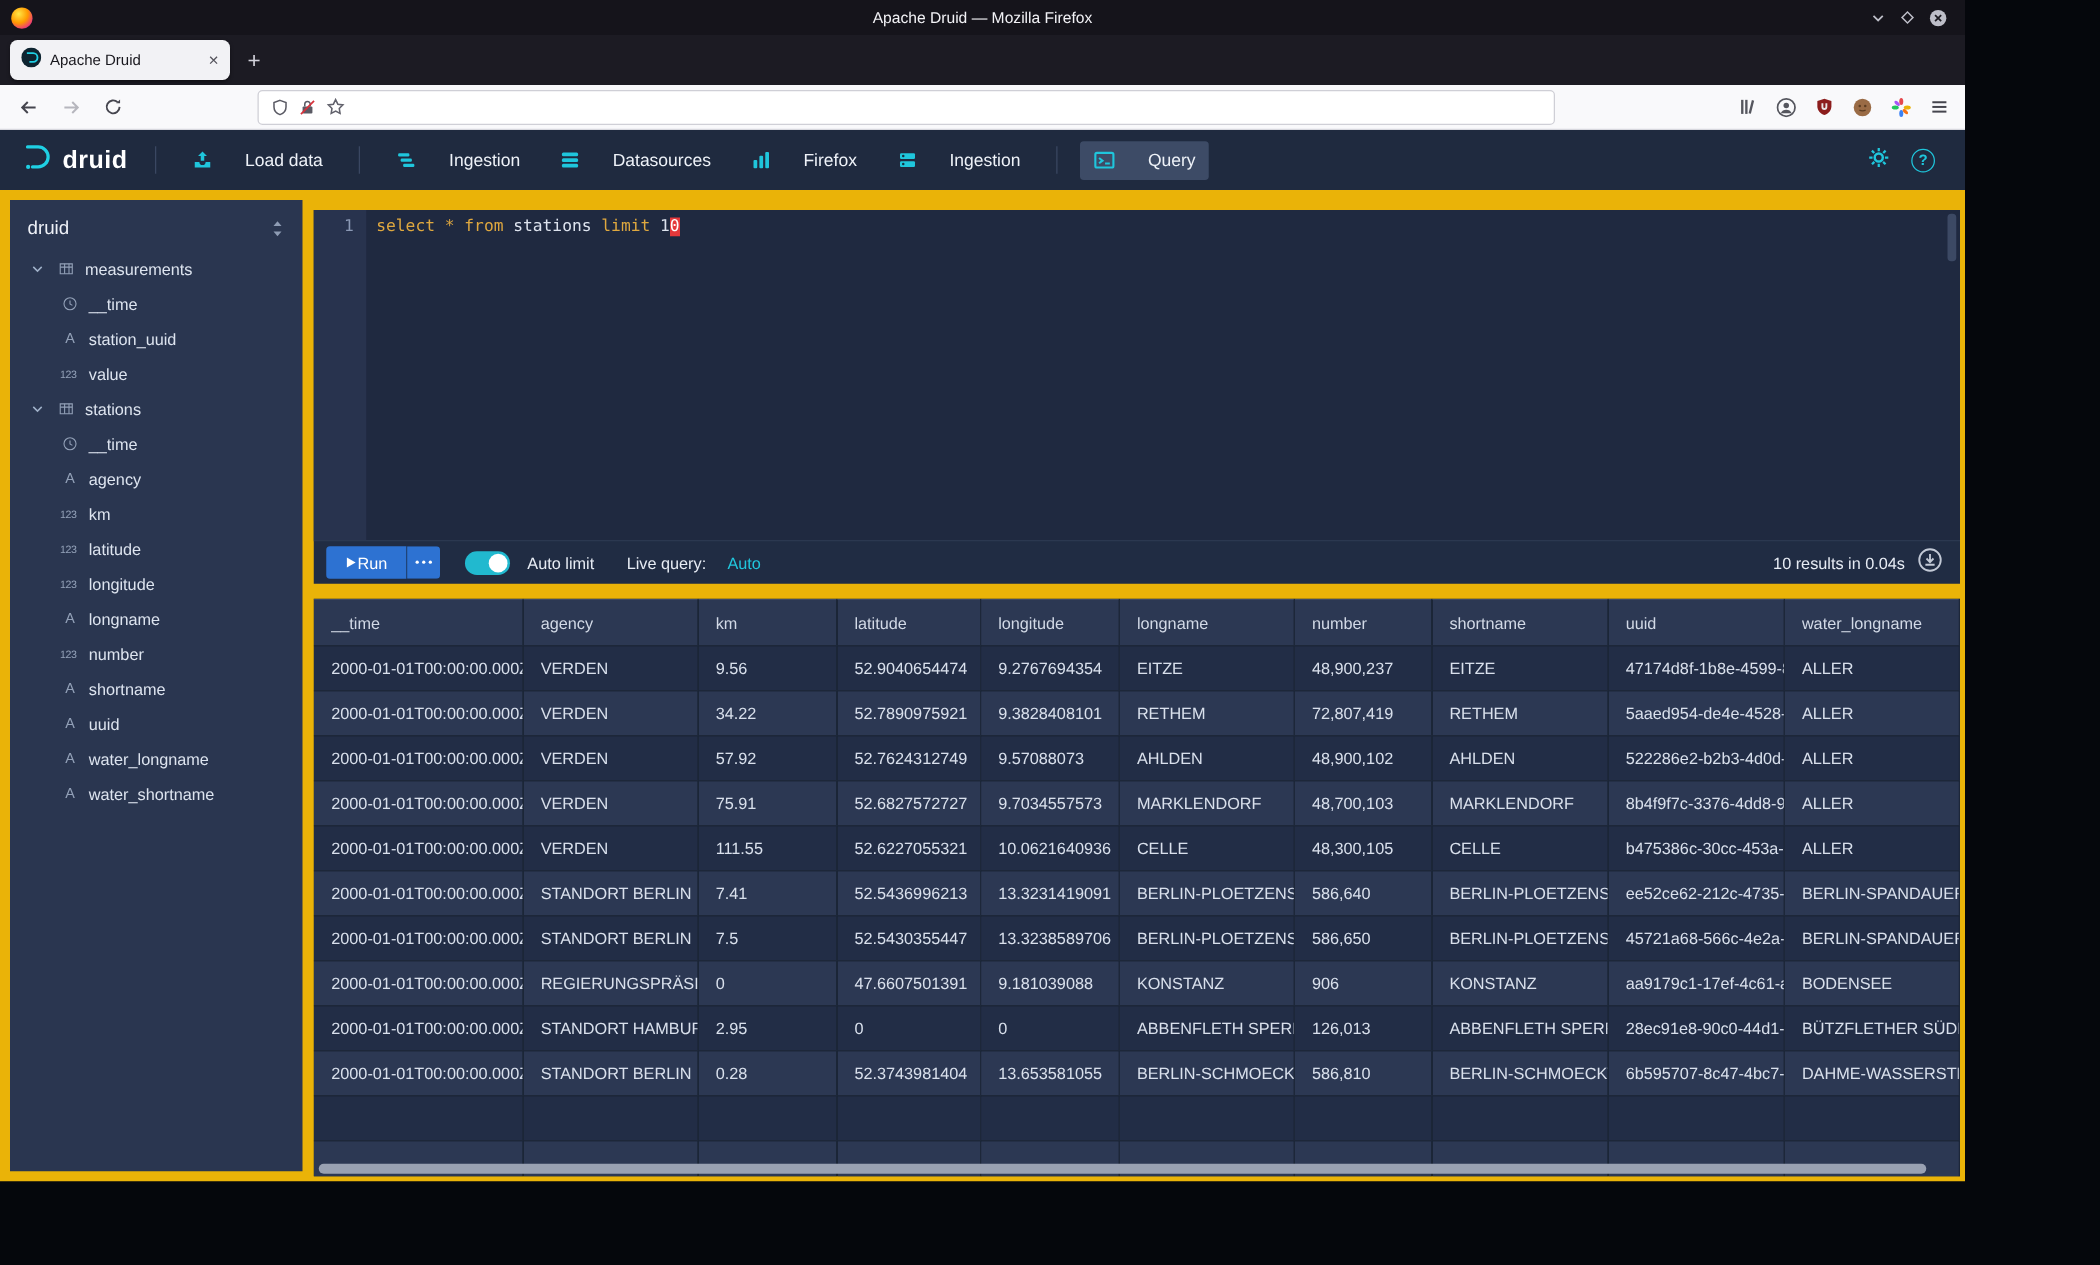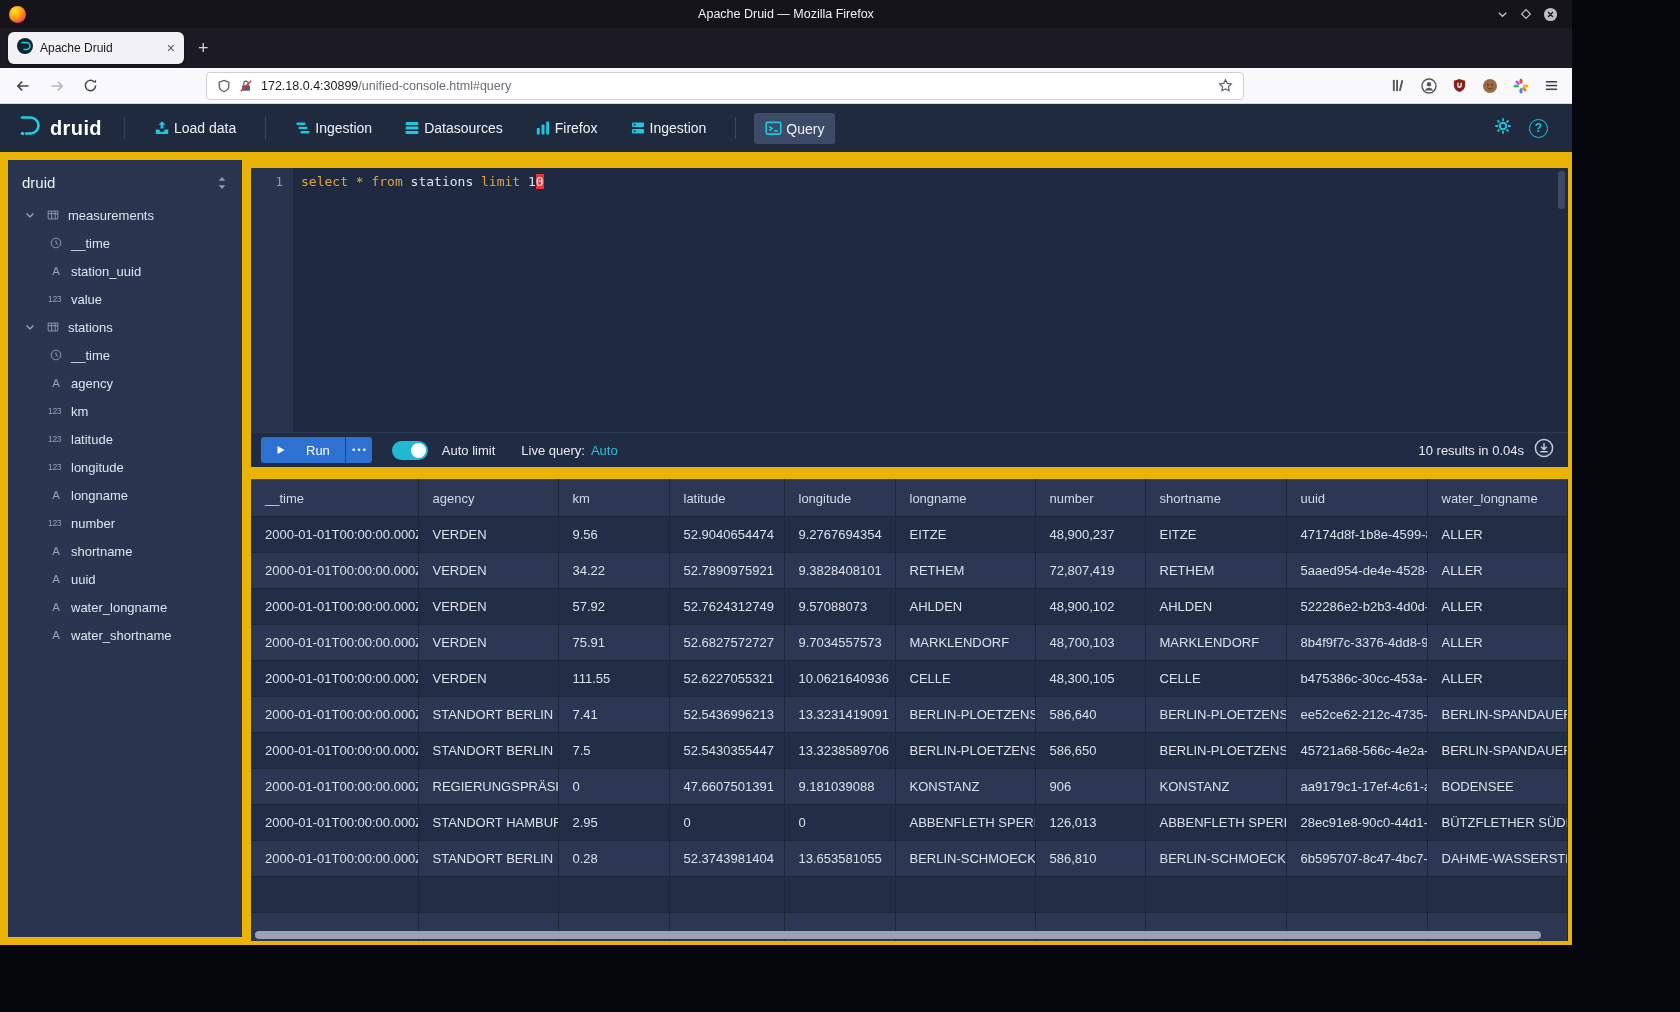--- a/index.html
+++ b/index.html
@@ -30,21 +30,21 @@
   .url-text{font-size:12.5px;color:#1c1b22;flex:1;white-space:nowrap;overflow:hidden}
   .url-path{color:#6b6b76}
   .toolbar-right{margin-left:auto;display:flex;align-items:center;gap:15px;padding-right:13px}
   .toolbar-right span,.nav-btns span,.urlbar>span{display:flex;align-items:center}
 
   
   .druid-header{flex:0 0 48px;background:#1f2a3f;display:flex;align-items:center;padding:0 16px;gap:10px}
   .brand{display:flex;align-items:center;gap:8px;margin-right:4px}
   .brand-name{font-size:20px;font-weight:600;color:#ffffff;letter-spacing:.4px}
   .nav-divider{width:1px;height:22px;background:#3a4762;margin:0 8px}
-  .nav-item{display:flex;align-items:flex-end;gap:4px;padding:7px 11px;border-radius:3px;
+  .nav-item{display:flex;align-items:flex-start;gap:26px;padding:7px 11px;border-radius:3px;
     font-size:14px;color:#eef2f8;cursor:default;white-space:nowrap}
   .nav-item.active{background:#3d4b66}
   .nav-icon{display:flex;align-items:center}
   .header-right{margin-left:auto;display:flex;align-items:center;gap:17px;padding-right:8px}
   .help-circle{width:19px;height:19px;border:1.5px solid #1fc6dc;border-radius:50%;color:#1fc6dc;
     font-size:12px;display:flex;align-items:center;justify-content:center;font-weight:bold}
 
   
   .app-body{flex:1;position:relative}
   .sidebar{position:absolute;left:8px;top:8px;bottom:8px;width:234px;background:#2a3650;overflow:hidden}
@@ -64,27 +64,27 @@
     text-align:right;padding:6px 10px 0 0}
   .code{font:13px "DejaVu Sans Mono",monospace;padding:6px 0 0 8px;white-space:pre;color:#dde3ee}
   .tok-keyword{color:#dfa83f}
   .tok-cursor{background:#e5383b;color:#ffffff}
   .editor-vscroll{position:absolute;right:3px;top:3px;width:7px;height:38px;background:#3c4964;border-radius:3px}
 
   .runbar{flex:0 0 35px;background:#202c43;border-top:1px solid #2b3850;display:flex;align-items:center;
     padding:0 10px;gap:14px}
   .run-group{display:flex}
   .run-btn{height:26px;background:#2d72d2;color:#fff;border:none;border-radius:3px 0 0 3px;
-    font-size:13px;display:flex;align-items:center;gap:20px;padding:0 15px;font-family:inherit}
+    font-size:13px;display:flex;align-items:center;gap:0;padding:0 15px;font-family:inherit}
   .more-btn{height:26px;width:27px;background:#2d72d2;border:none;border-left:1px solid rgba(12,16,22,.45);
     border-radius:0 3px 3px 0;display:flex;align-items:center;justify-content:center}
   .switch{width:36px;height:19px;background:#21b9cf;border-radius:10px;position:relative;margin-left:6px}
   .switch .knob{position:absolute;right:2px;top:2px;width:15px;height:15px;border-radius:50%;background:#fff}
   .runbar-label{font-size:13px;color:#e7ecf4}
-  .live-wrap{display:flex;gap:6px;margin-left:12px}
+  .live-wrap{display:flex;gap:17px;margin-left:12px}
   .live-val{color:#21c6dc}
   .runbar-right{margin-left:auto;display:flex;align-items:center;gap:10px;padding-right:4px}
 
   .results{flex:1;margin-top:12px;position:relative;overflow:hidden;background:#1b2536}
   table{border-collapse:collapse;table-layout:fixed;width:100%}
   th,td{height:36px;padding:0 14px;font-size:13px;white-space:nowrap;overflow:hidden;
     border-right:1px solid #1d2739;border-bottom:1px solid #1d2739;text-align:left;font-weight:normal}
   thead th{height:37px;background:#2c3853;color:#d2d9e6;border-top:1px solid #3d4a66}
   td{color:#d9e0ec}
   tbody tr:nth-child(odd) td{background:#222d46}
@@ -156,24 +156,20 @@
           <svg width="14" viewBox="0 0 16 16">
             <path d="M8 1.5l5.5 2v4c0 3.4-2.3 5.9-5.5 7-3.2-1.1-5.5-3.6-5.5-7v-4z" fill="none" stroke="#5a5a64" stroke-width="1.4"></path>
           </svg>
         </span>
       <span>
           <svg width="14" viewBox="0 0 16 16">
             <rect x="3.5" y="7" width="9" height="6.5" rx="1" fill="#5a5a64"></rect>
             <path d="M5.5 7V5a2.5 2.5 0 0 1 5 0v2" fill="none" stroke="#5a5a64" stroke-width="1.4"></path>
             <path d="M2 14L14 2" stroke="#d7323c" stroke-width="1.6"></path>
           </svg>
-        </span>
-      <span class="url-text">
-          <span>172.18.0.4:30899</span>
-          <span class="url-path">/unified-console.html#query</span>
         </span>
       <span>
           <svg width="15" viewBox="0 0 16 16">
             <path d="M8 1.8l1.9 3.9 4.3.6-3.1 3 .7 4.3L8 11.6l-3.8 2 .7-4.3-3.1-3 4.3-.6z" fill="none" stroke="#62626c" stroke-width="1.3"></path>
           </svg>
         </span>
     </div>
     <div class="toolbar-right">
       <span>
           <svg width="15" viewBox="0 0 16 16" fill="#55565e">

